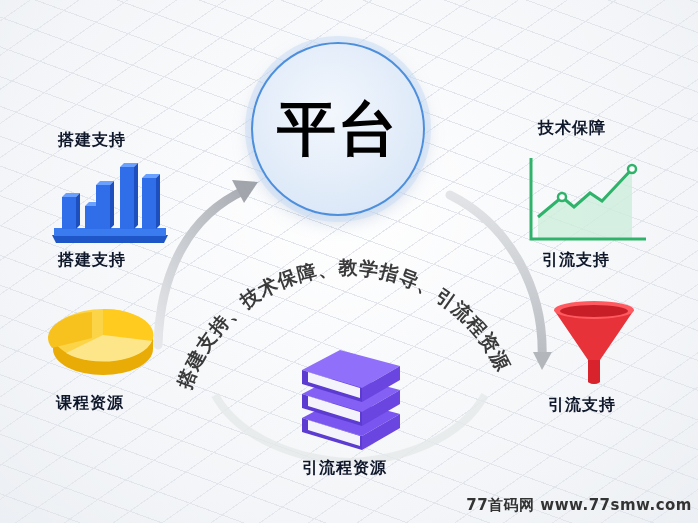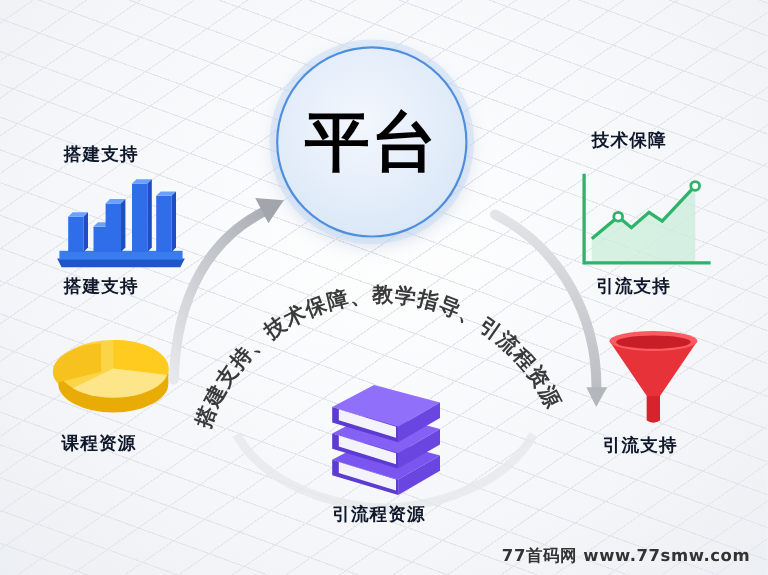--- a/index.html
+++ b/index.html
@@ -25,21 +25,21 @@
     border-radius:50%;
     background: radial-gradient(circle at 45% 40%, #f3f7fd 0%, #dde9f8 70%, #cfe0f5 100%);
     border:2px solid #4d8fdc;
     box-shadow: 0 0 0 6px rgba(200,220,245,0.5), 0 6px 18px rgba(120,150,190,0.35);
     display:flex; flex-direction:column; align-items:center; justify-content:center;
   }
   .center-circle span {
     font-size:59px; font-weight:900; color:#000; line-height:56px; letter-spacing:2px;
   }
   .watermark {
-    position:absolute; right:16px; bottom:8px; font-size:15px; font-weight:bold;
+    position:absolute; right:6px; bottom:8px; font-size:15px; font-weight:bold;
     color:#333; letter-spacing:0.5px;margin-left:20px;
   }
 </style>
 </head>
 <body>
 
 <div class="bg"></div>
 
 <svg class="abs" style="left:0;top:0" width="698" height="523">
   <defs>

